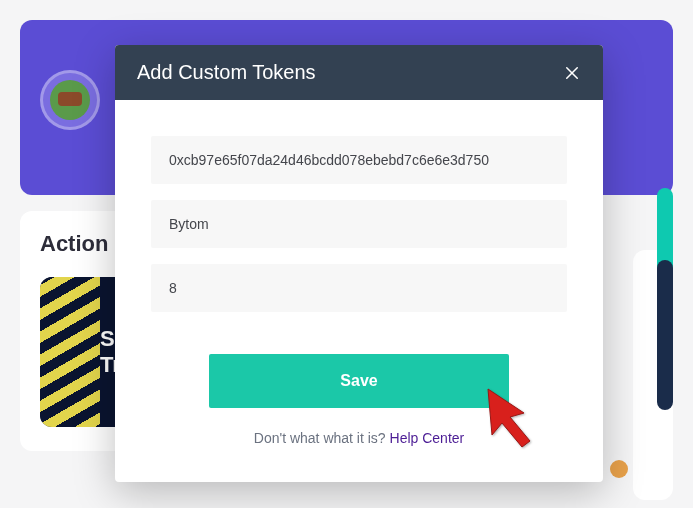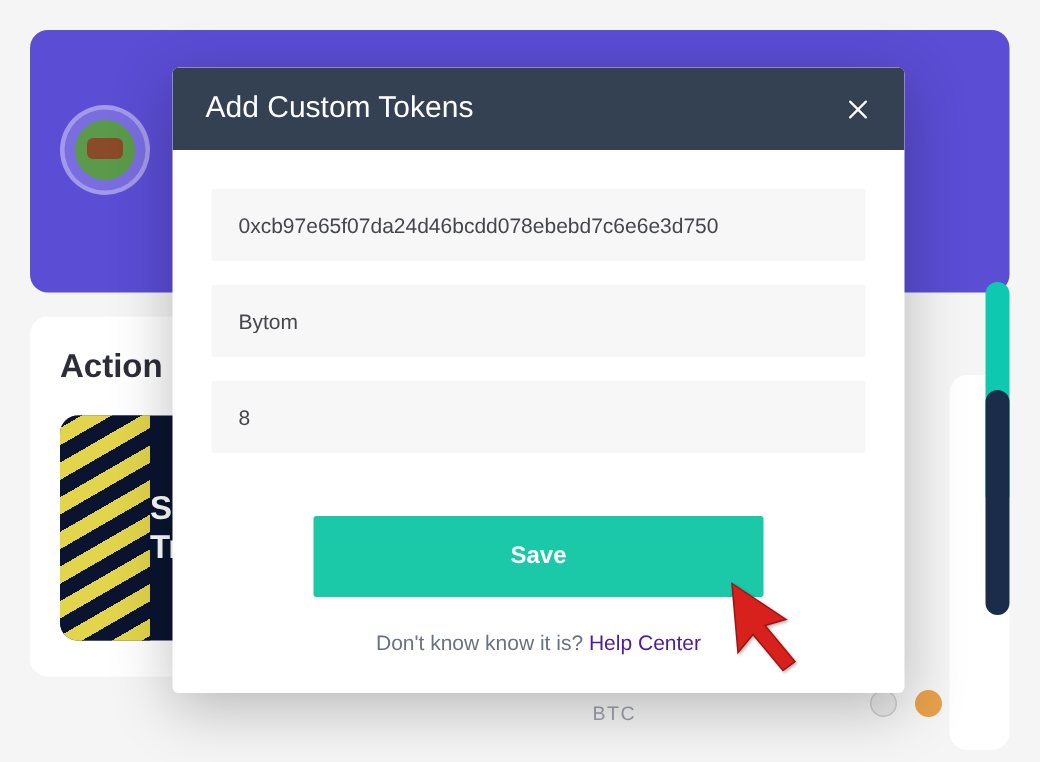--- a/index.html
+++ b/index.html
@@ -189,21 +189,21 @@
       padding: 0;
       display: flex;
       align-items: center;
       justify-content: center;
     }
     .close-btn svg {
       width: 18px;
       height: 18px;
     }
     .modal-body {
-      padding: 26px;
+      padding: 36px;
     }
     .field {
       width: 100%;
       background: #f7f7f7;
       border: none;
       padding: 16px 18px;
       font-size: 14px;
       color: #44464c;
       margin-bottom: 16px;
       font-family: inherit;
@@ -288,21 +288,21 @@
         <line x1="19" y1="5" x2="5" y2="19"></line>
       </svg>
     </button>
   </div>
   <div class="modal-body">
     <input class="field" type="text" value="0xcb97e65f07da24d46bcdd078ebebd7c6e6e3d750" style="">
     <input class="field" type="text" value="Bytom" style="">
     <input class="field" type="text" value="8" style="">
     <button class="save-btn">Save</button>
     <div class="help-row">
-      <span>Don't know know it is? </span><a class="help-link">Help Center</a>
+      <span>Don't what what it is? </span><a class="help-link">Help Center</a>
     </div>
   </div>
 </div>
 
 <div class="cursor-arrow">
   <svg viewBox="0 0 60 65">
     <path d="M 8 4 L 44 28 L 30 32 L 50 56 L 42 62 L 22 38 L 12 50 Z" fill="#d8201c" stroke="#9a1614" stroke-width="1"></path>
   </svg>
 </div>
 

